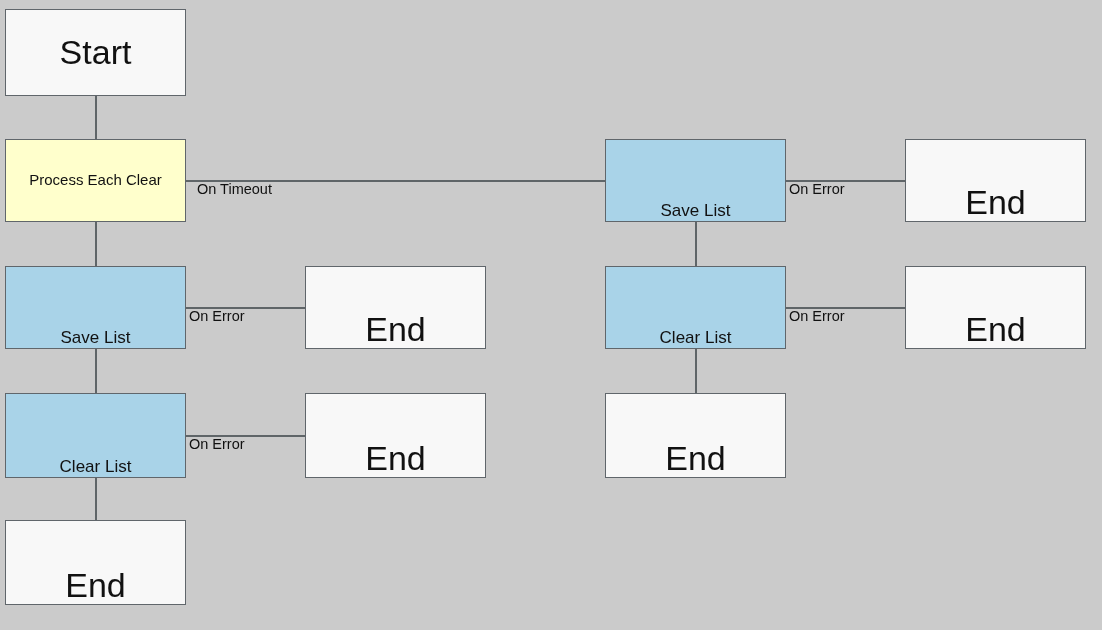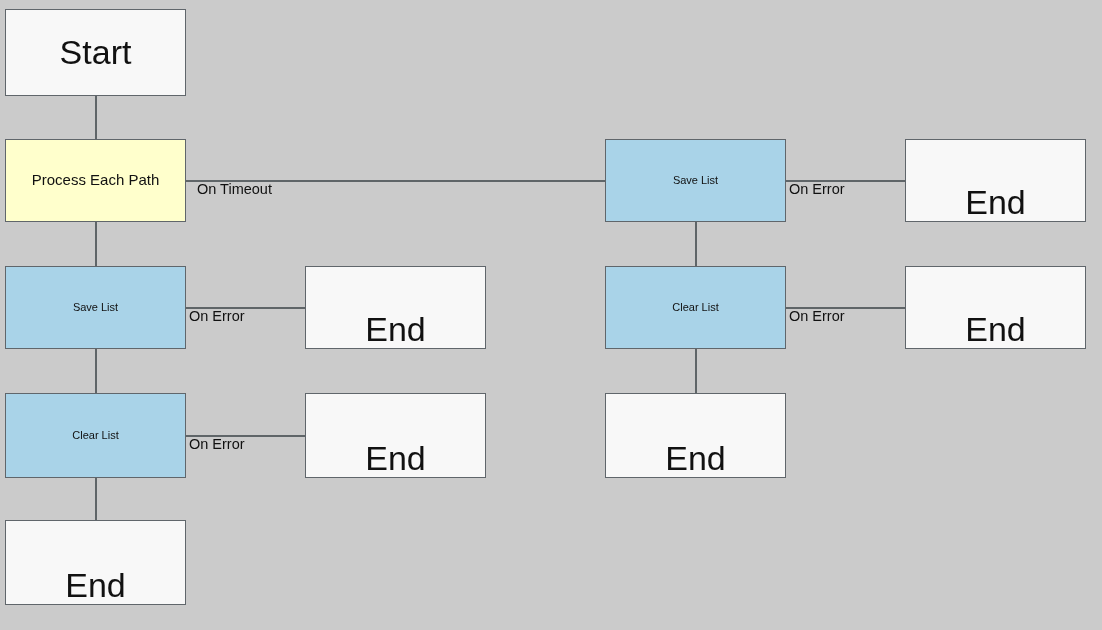--- a/index.html
+++ b/index.html
@@ -49,21 +49,22 @@
   .node.start {
     background: #f8f8f8;
     font-size: 34px;
   }
   .node.loop {
     background: #ffffcc;
     font-size: 15px;
   }
   .node.action {
     background: #a9d3e8;
-    font-size: 11px;
+    font-size: 17px;
+    align-items: flex-end;
   }
   .edge-label {
     position: absolute;
     font-size: 14.5px;
     color: #111111;
     white-space: nowrap;
     user-select: none;
     line-height: 1;
   }
 </style>
@@ -86,21 +87,21 @@
         <line x1="786" y1="308" x2="905" y2="308" stroke="#5f6568" stroke-width="2" shape-rendering="crispEdges"></line>
         <line x1="696" y1="349" x2="696" y2="393" stroke="#5f6568" stroke-width="2" shape-rendering="crispEdges"></line>
       </g>
   </svg>
 
   <div id="nodes-group">
       <div class="node start" style="left: 5px; top: 9px; width: 181px; height: 87px;">
         <span>Start</span>
       </div>
       <div class="node loop" style="left: 5px; top: 139px; width: 181px; height: 83px;">
-        <span>Process Each Path</span>
+        <span>Process Each Clear</span>
       </div>
       <div class="node action" style="left: 5px; top: 266px; width: 181px; height: 83px;">
         <span>Save List</span>
       </div>
       <div class="node action" style="left: 5px; top: 393px; width: 181px; height: 85px;">
         <span>Clear List</span>
       </div>
       <div class="node terminal" style="left: 5px; top: 520px; width: 181px; height: 85px;">
         <span>End</span>
       </div>

